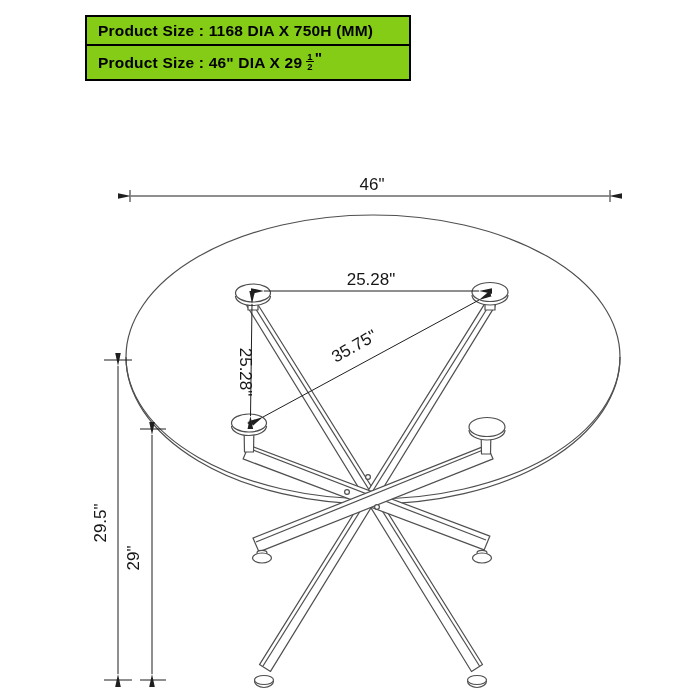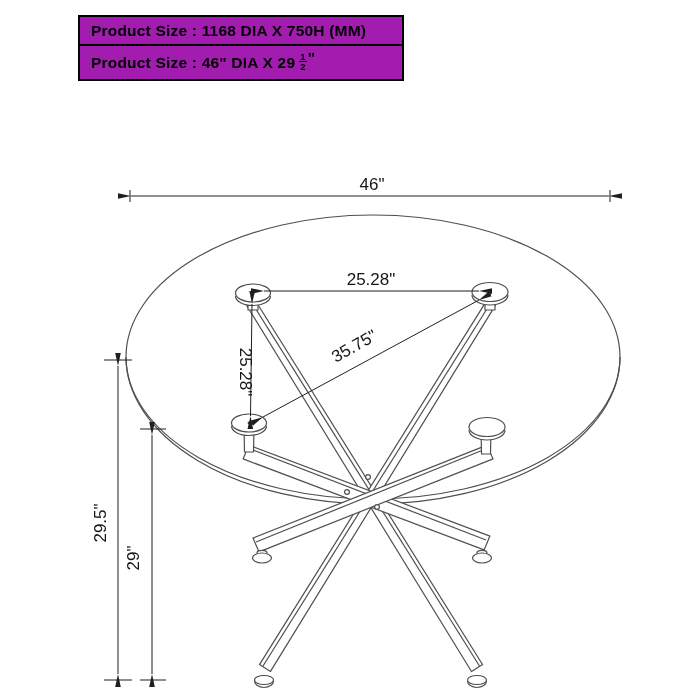--- a/index.html
+++ b/index.html
@@ -1,18 +1,18 @@
 <!DOCTYPE html>
 <html><head>
 <meta charset="utf-8">
 <style>
   html,body{margin:0;padding:0;background:#ffffff;}
   #page{position:relative;width:700px;height:700px;background:#ffffff;overflow:hidden;
         font-family:"Liberation Sans",sans-serif;}
-  .size-box{position:absolute;left:78px;top:15px;width:322px;border:2px solid #000;background:#a21caf;}
+  .size-box{position:absolute;left:85px;top:15px;width:322px;border:2px solid #000;background:#84cc16;}
   .size-row{display:flex;align-items:center;padding-left:11px;font-weight:bold;font-size:15.5px;
             color:#000;letter-spacing:0.2px;white-space:pre;}
   .size-row.r1{height:27px;border-bottom:2px solid #000;}
   .size-row.r2{height:33px;}
   .frac{display:inline-flex;flex-direction:column;align-items:center;line-height:1;
         font-size:9.5px;margin-left:4px;transform:translateY(-1px);}
   .frac .num{border-bottom:1.4px solid #000;padding:0 1px;}
   .inch-mark{display:inline-block;transform:translateY(-5px);margin-left:1px;}
   svg{position:absolute;left:0;top:0;}
   .geo{fill:none;stroke:#4f4f4f;stroke-width:1.2;}

